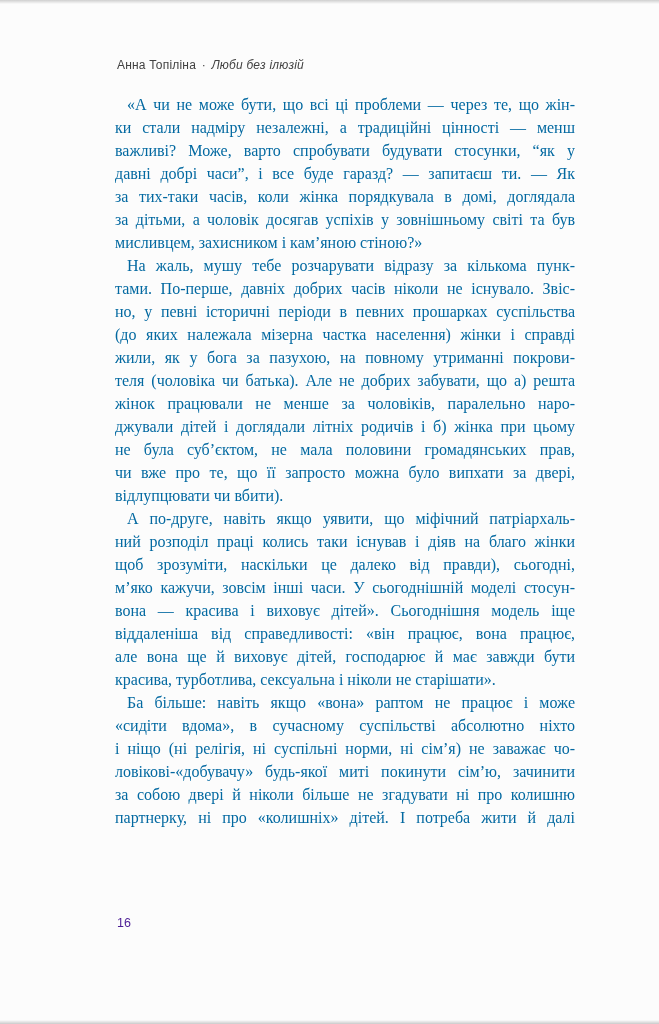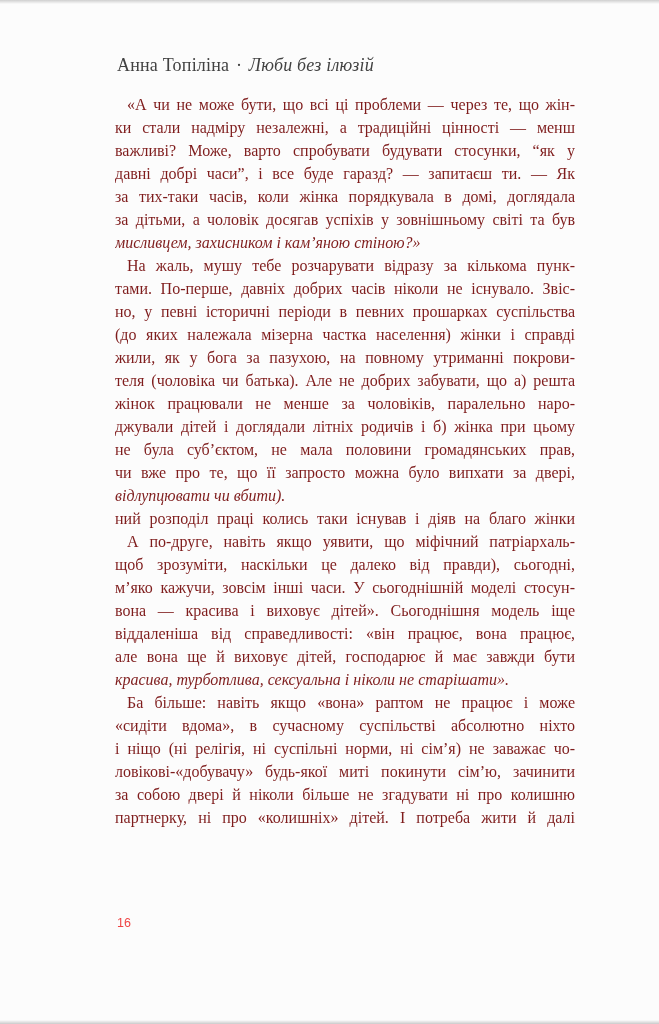--- a/index.html
+++ b/index.html
@@ -22,60 +22,59 @@
     height: 4px;
     pointer-events: none;
   }
   .edge-top    { top: 0;    background: linear-gradient(to bottom, rgba(0,0,0,0.18), rgba(0,0,0,0)); }
   .edge-bottom { bottom: 0; background: linear-gradient(to top,    rgba(0,0,0,0.20), rgba(0,0,0,0)); }
 
   .running-header {
     position: absolute;
     left: 117px;
     top: 57px;
-    font-family: Liberation Serif, serif;
-    font-size: 18px;
+    font-family: Liberation Sans, sans-serif;
+    font-size: 12px;
     line-height: 17px;
     color: #424242;
     letter-spacing: 0.2px;
     white-space: nowrap;
   }
   .running-header .book-title { font-style: italic; }
   .running-header .sep { padding: 0 2px; }
 
   .text-block {
     position: absolute;
     left: 115px;
     top: 93px;
     width: 460px;
-    color: #7f1d1d;
+    color: #0369a1;
     font-size: 16px;
     line-height: 23px;
     overflow: hidden;
   }
   .paragraph { margin: 0; padding: 0; }
   .line {
     text-align: justify;
     text-align-last: justify;
     -moz-text-align-last: justify;
   }
   .line.first-line { text-indent: 12px; }
   .line.para-end {
     text-align-last: left;
-    font-style: italic;
     -moz-text-align-last: left;
   }
 
   .page-number {
     position: absolute;
     left: 117px;
     top: 916px;
     font-family: "Liberation Sans", sans-serif;
     font-size: 12.5px;
-    color: #ef4444;
+    color: #4c1d95;
   }
 </style>
 </head>
 <body>
 
 <div class="edge-top"></div>
 
 <div class="running-header">
   <span class="author">Анна Топіліна</span><span class="sep"> <span>·</span> </span><span class="book-title">Люби без ілюзій</span>
 </div>
@@ -97,22 +96,22 @@
       <div class="line">(до яких належала мізерна частка населення) жінки і справді</div>
       <div class="line">жили, як у бога за пазухою, на повному утриманні покрови-</div>
       <div class="line">теля (чоловіка чи батька). Але не добрих забувати, що а) решта</div>
       <div class="line">жінок працювали не менше за чоловіків, паралельно наро-</div>
       <div class="line">джували дітей і доглядали літніх родичів і б) жінка при цьому</div>
       <div class="line">не була суб’єктом, не мала половини громадянських прав,</div>
       <div class="line">чи вже про те, що її запросто можна було випхати за двері,</div>
       <div class="line para-end">відлупцювати чи вбити).</div>
     </div>
     <div class="paragraph">
+      <div class="line first-line">А по-друге, навіть якщо уявити, що міфічний патріархаль-</div>
       <div class="line">ний розподіл праці колись таки існував і діяв на благо жінки</div>
-      <div class="line first-line">А по-друге, навіть якщо уявити, що міфічний патріархаль-</div>
       <div class="line">щоб зрозуміти, наскільки це далеко від правди), сьогодні,</div>
       <div class="line">м’яко кажучи, зовсім інші часи. У сьогоднішній моделі стосун-</div>
       <div class="line">вона — красива і виховує дітей». Сьогоднішня модель іще</div>
       <div class="line">віддаленіша від справедливості: «він працює, вона працює,</div>
       <div class="line">але вона ще й виховує дітей, господарює й має завжди бути</div>
       <div class="line para-end">красива, турботлива, сексуальна і ніколи не старішати».</div>
     </div>
     <div class="paragraph">
       <div class="line first-line">Ба більше: навіть якщо «вона» раптом не працює і може</div>
       <div class="line">«сидіти вдома», в сучасному суспільстві абсолютно ніхто</div>

